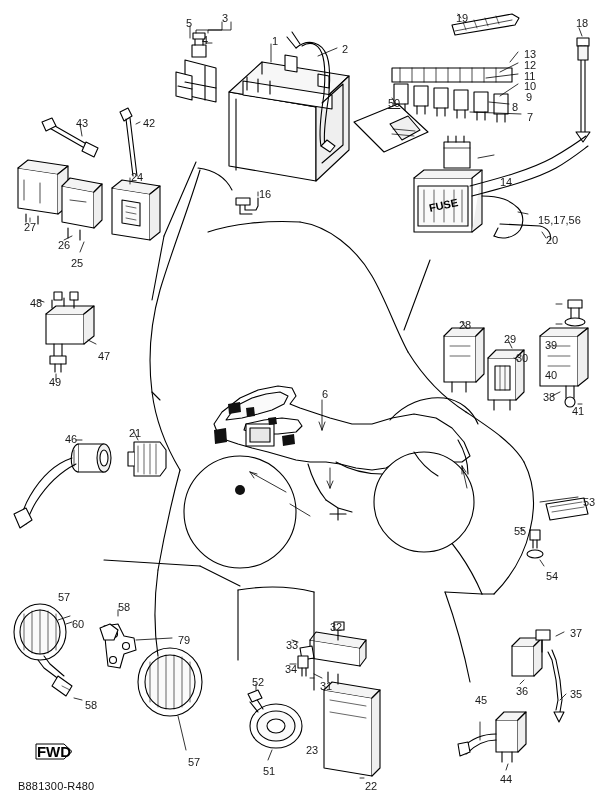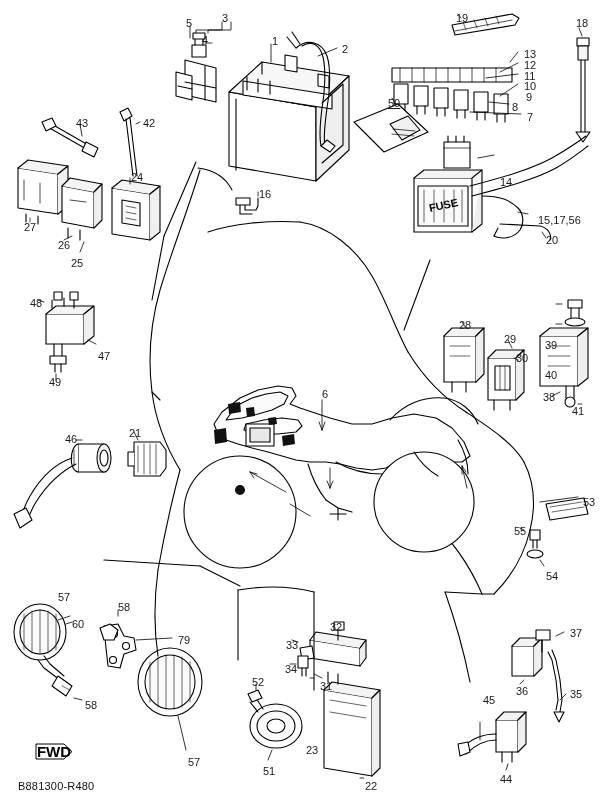--- a/index.html
+++ b/index.html
@@ -470,21 +470,21 @@
       <div class="partno" style="left: 570px; top: 689px;">35</div>
       <div class="partno" style="left: 516px; top: 686px;">36</div>
       <div class="partno" style="left: 570px; top: 628px;">37</div>
       <div class="partno" style="left: 543px; top: 392px;">38</div>
       <div class="partno" style="left: 545px; top: 308px; margin-top: 32px;">39</div>
       <div class="partno" style="left: 545px; top: 324px; margin-top: 46px;">40</div>
       <div class="partno" style="left: 572px; top: 406px;">41</div>
       <div class="partno" style="left: 143px; top: 118px;">42</div>
       <div class="partno" style="left: 76px; top: 118px;">43</div>
       <div class="partno" style="left: 500px; top: 774px;">44</div>
-      <div class="partno" style="left: 475px; top: 695px; margin-left: 8px;">45</div>
+      <div class="partno" style="left: 475px; top: 695px;">45</div>
       <div class="partno" style="left: 65px; top: 434px;">46</div>
       <div class="partno" style="left: 98px; top: 351px;">47</div>
       <div class="partno" style="left: 30px; top: 298px;">48</div>
       <div class="partno" style="left: 49px; top: 377px;">49</div>
       <div class="partno" style="left: 388px; top: 98px; text-decoration: underline;">50</div>
       <div class="partno" style="left: 263px; top: 766px;">51</div>
       <div class="partno" style="left: 252px; top: 677px;">52</div>
       <div class="partno" style="left: 583px; top: 497px;">53</div>
       <div class="partno" style="left: 546px; top: 571px;">54</div>
       <div class="partno" style="left: 514px; top: 526px;">55</div>

